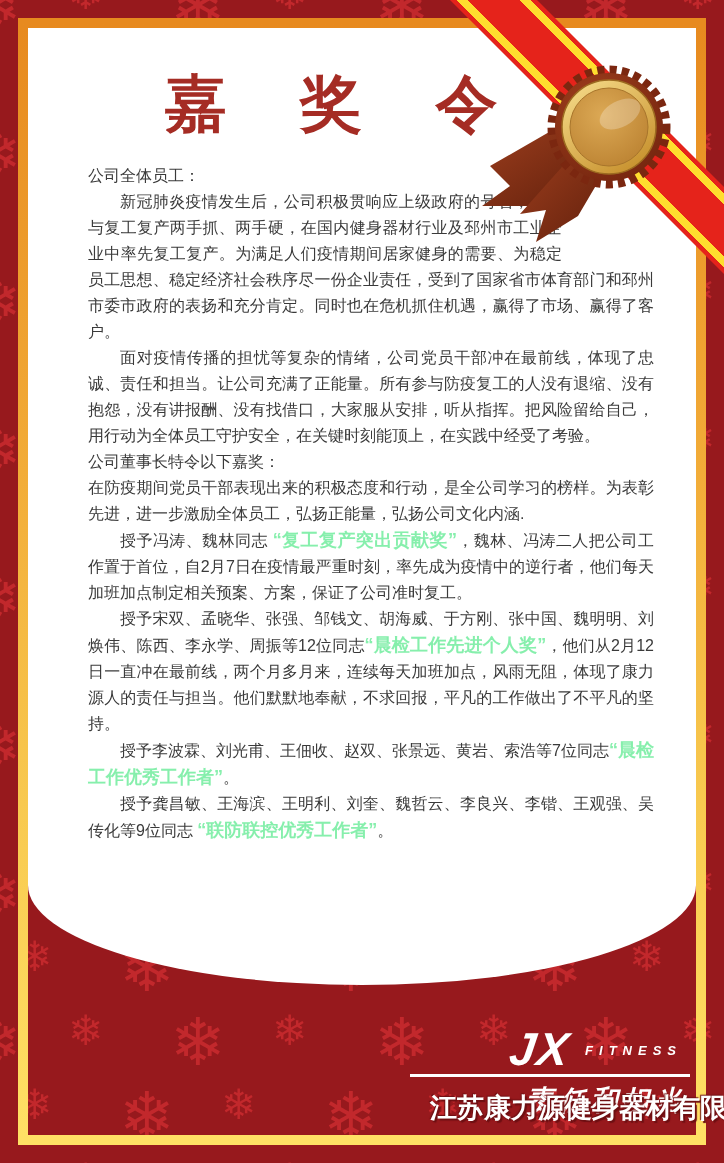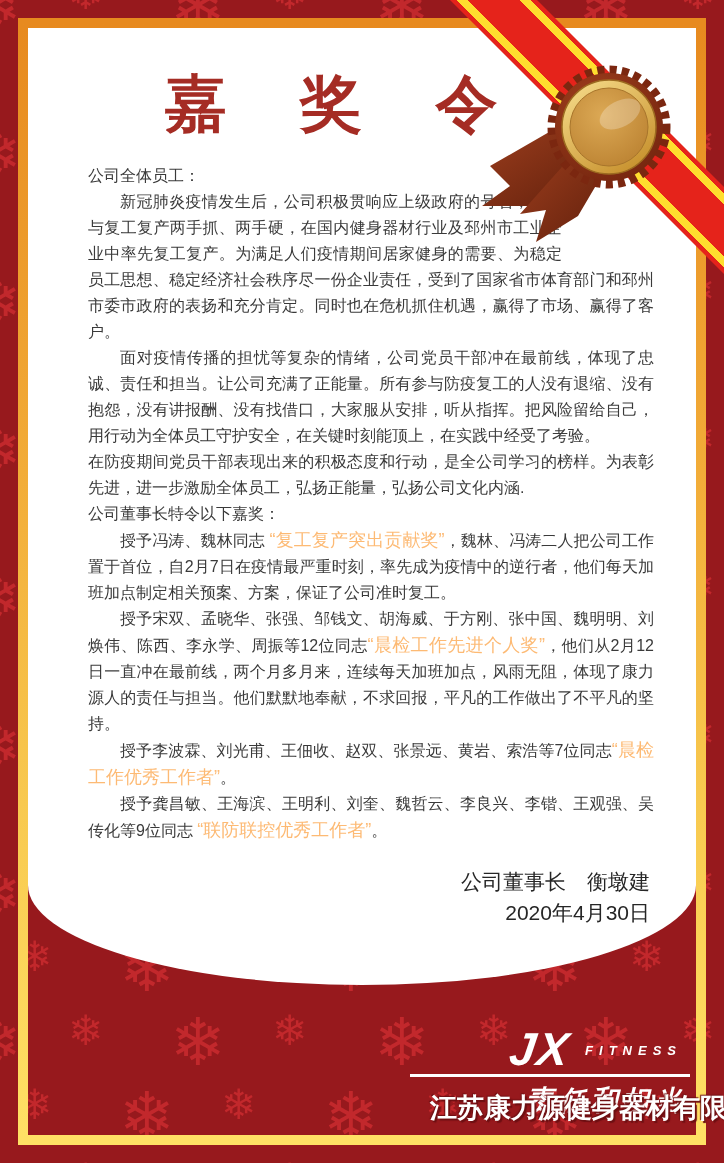--- a/index.html
+++ b/index.html
@@ -45,21 +45,21 @@
   
   .body-text{
     position:absolute;left:88px;top:163px;width:566px;z-index:2;
     font-size:16px;line-height:26px;color:#3A3A3A;
     text-align:justify;
   }
   .medal-spacer{float:right;width:92px;height:80px;}
   .body-text p{margin:0;padding:0;}
   .indent{text-indent:2em;}
   .award-name{
-    color:#fdba74;font-weight:normal;font-size:18px;
+    color:#86efac;font-weight:bold;font-size:18px;
   }
   
   .signature{
     position:absolute;right:74px;top:866px;z-index:2;
     text-align:right;font-size:21px;line-height:31px;color:#262626;
   }
   
   .logo-block{
     position:absolute;right:34px;top:1026px;width:280px;z-index:2;
     color:#FFFFFF;text-align:right;
@@ -275,32 +275,28 @@
     </g>
   </svg>
 
   <h1 class="doc-title">嘉 奖 令</h1>
 
   <div class="body-text">
     <div class="medal-spacer"></div>
     <p class="salutation">公司全体员工：</p>
     <p class="indent">新冠肺炎疫情发生后，公司积极贯响应上级政府的号召，防疫与复工复产两手抓、两手硬，在国内健身器材行业及邳州市工业企业中率先复工复产。为满足人们疫情期间居家健身的需要、为稳定员工思想、稳定经济社会秩序尽一份企业责任，受到了国家省市体育部门和邳州市委市政府的表扬和充分肯定。同时也在危机抓住机遇，赢得了市场、赢得了客户。</p>
     <p class="indent">面对疫情传播的担忧等复杂的情绪，公司党员干部冲在最前线，体现了忠诚、责任和担当。让公司充满了正能量。所有参与防疫复工的人没有退缩、没有抱怨，没有讲报酬、没有找借口，大家服从安排，听从指挥。把风险留给自己，用行动为全体员工守护安全，在关键时刻能顶上，在实践中经受了考验。</p>
+    <p>公司董事长特令以下嘉奖：</p>
     <p>在防疫期间党员干部表现出来的积极态度和行动，是全公司学习的榜样。为表彰先进，进一步激励全体员工，弘扬正能量，弘扬公司文化内涵.</p>
-    <p>公司董事长特令以下嘉奖：</p>
     <p class="indent"><span>授予冯涛、魏林同志 </span><span class="award-name">“复工复产突出贡献奖”</span><span>，魏林、冯涛二人把公司工作置于首位，自2月7日在疫情最严重时刻，率先成为疫情中的逆行者，他们每天加班加点制定相关预案、方案，保证了公司准时复工。</span></p>
     <p class="indent"><span>授予宋双、孟晓华、张强、邹钱文、胡海威、于方刚、张中国、魏明明、刘焕伟、陈西、李永学、周振等12位同志</span><span class="award-name">“晨检工作先进个人奖”</span><span>，他们从2月12日一直冲在最前线，两个月多月来，连续每天加班加点，风雨无阻，体现了康力源人的责任与担当。他们默默地奉献，不求回报，平凡的工作做出了不平凡的坚持。</span></p>
     <p class="indent"><span>授予李波霖、刘光甫、王佃收、赵双、张景远、黄岩、索浩等7位同志</span><span class="award-name">“晨检工作优秀工作者”</span><span>。</span></p>
     <p class="indent"><span>授予龚昌敏、王海滨、王明利、刘奎、魏哲云、李良兴、李锴、王观强、吴传化等9位同志 </span><span class="award-name">“联防联控优秀工作者”</span><span>。</span></p>
   </div>
 
-  <div class="signature">
-    <div>公司董事长　衡墩建</div>
-    <div>2020年4月30日</div>
-  </div>
 
   <div class="logo-block">
     <div class="jx-row">
       <span class="jx-mark">JX</span>
       <span class="fitness-mark">FITNESS</span>
     </div>
     <div class="brand-cn">责任和担当</div>
   </div>
 
   <div class="company-name">江苏康力源健身器材有限公司</div>

